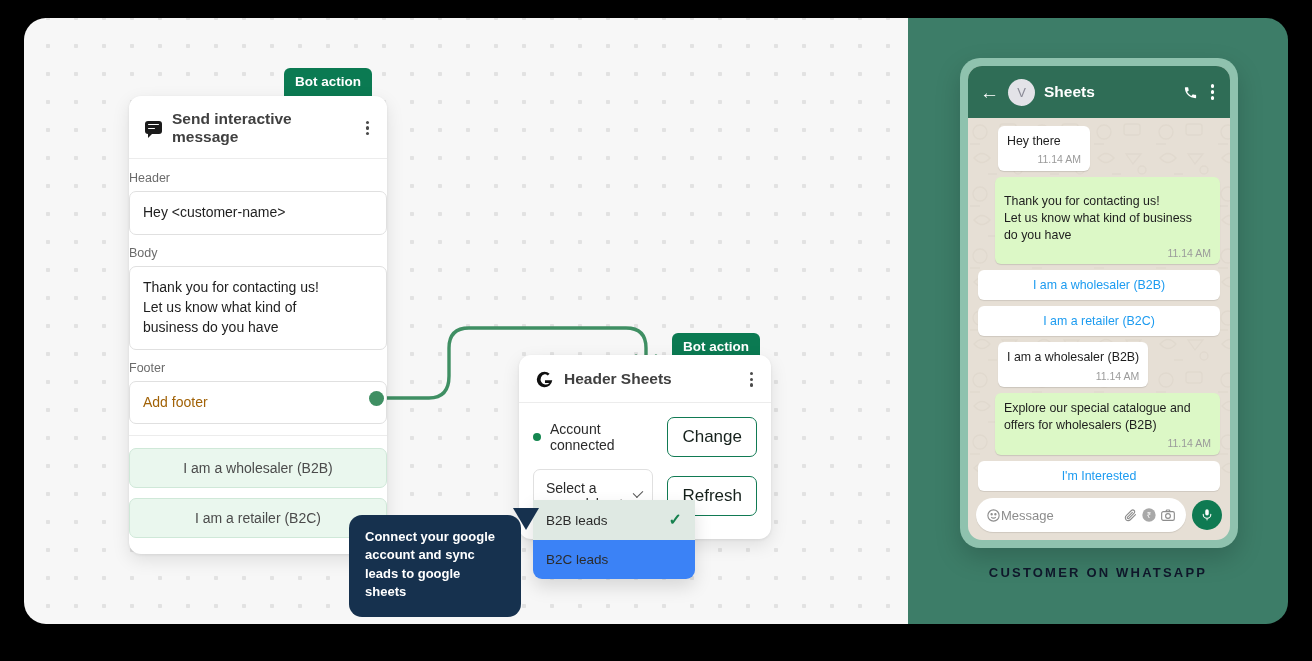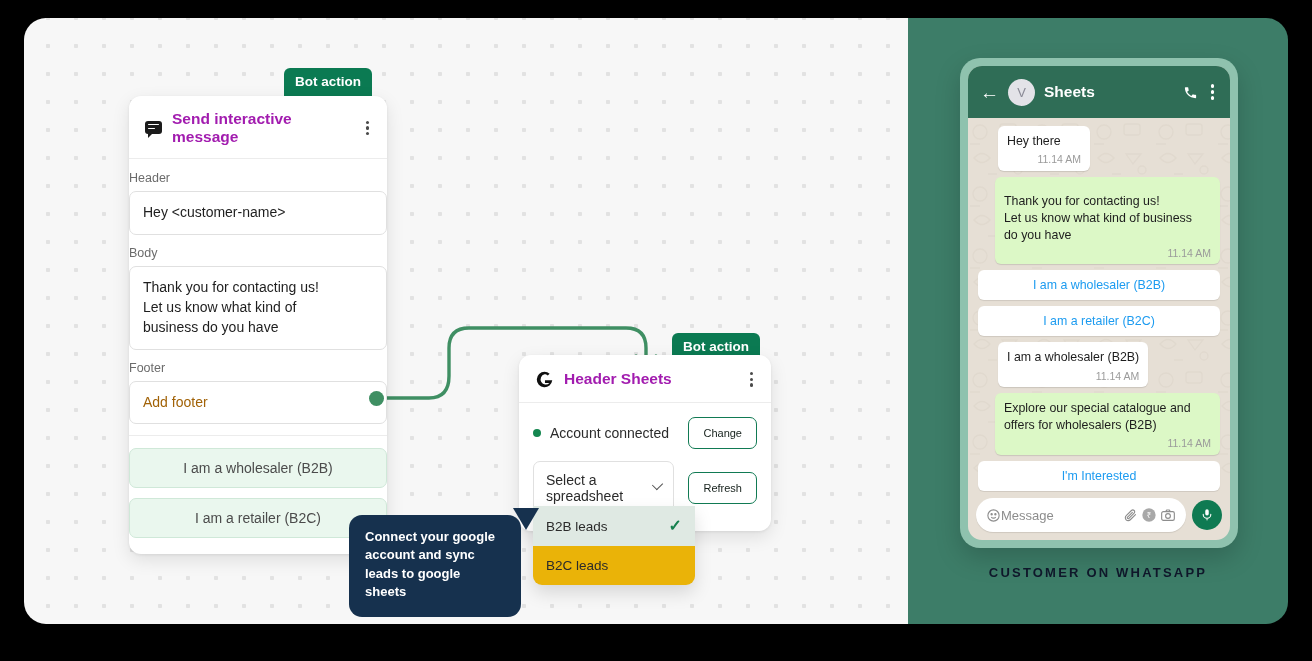--- a/index.html
+++ b/index.html
@@ -58,21 +58,21 @@
     background: #ffffff;
     border-radius: 12px;
     box-shadow: 0 6px 18px rgba(0,0,0,.10), 0 1px 3px rgba(0,0,0,.07);
     z-index: 2;
   }
   .card-head {
     display: flex; align-items: center; gap: 10px;
     padding: 14px 14px 12px 16px;
     border-bottom: 1px solid #ececec;
   }
-  .card-title { font-size: 15.5px; font-weight: bold; color: #a21caf; flex: 1; }
+  .card-title { font-size: 15.5px; font-weight: bold; color: #404040; flex: 1; }
   .kebab { display:flex; flex-direction:column; gap:2.5px; padding:3px 4px; cursor:pointer; }
   .kebab i { width: 3.2px; height: 3.2px; border-radius: 50%; background: #4a4a4a; display:block; }
 
   .card-body { padding: 12px 0 16px; }
   .field-label { font-size: 12.5px; color: #6b6b6b; margin-bottom: 6px; }
   .field-box {
     border: 1px solid #e0e0e0; border-radius: 7px;
     padding: 11px 13px; font-size: 14px; color: #1e1e1e;
     line-height: 1.42; background: #fff; margin-bottom: 11px;
   }
@@ -108,35 +108,35 @@
     background:#3f8f63; z-index:3;
   }
 
   
   .gs-row { display:flex; align-items:center; gap:14px; margin-bottom: 12px; }
   .gs-left { flex: 1; }
   .status-line { display:flex; align-items:center; gap:9px; font-size:14px; color:#2b2b2b; }
   .status-dot { width:8px; height:8px; border-radius:50%; background:#14864f; flex:0 0 auto; }
   .ghost-btn {
     border:1.4px solid #117a53; border-radius:7px; background:#fff;
-    color:#15201b; font-size:11px; padding:9px 14px; cursor:pointer;
+    color:#15201b; font-size:17px; padding:9px 14px; cursor:pointer;
     white-space:nowrap; font-family:inherit;
   }
   .select-box {
     border:1px solid #e0e0e0; border-radius:7px; background:#fff;
     padding:10px 12px; font-size:14px; color:#2b2b2b;
     display:flex; align-items:center; justify-content:space-between; gap:8px;
     cursor:pointer;
   }
   .chev { width:9px; height:9px; border-right:1.7px solid #555; border-bottom:1.7px solid #555;
           transform: rotate(45deg) translate(-2px,-2px); }
 
   .dropdown {
-    position:absolute; left:14px; top:151px; width:162px;
-    background:#eab308; border-radius: 0 0 9px 9px;
+    position:absolute; left:14px; top:145px; width:162px;
+    background:#3b82f6; border-radius: 0 0 9px 9px;
     box-shadow: 0 8px 18px rgba(0,0,0,.13);
     overflow:hidden; z-index:4;
   }
   .dd-item {
     padding: 12px 13px; font-size:13.5px; color:#2b2b2b;
     display:flex; align-items:center; justify-content:space-between;
     cursor:pointer;
   }
   .dd-item.selected { background:#dfe9e3; }
   .check { color:#16814f; font-size:16px; line-height:1; font-weight:bold; }

